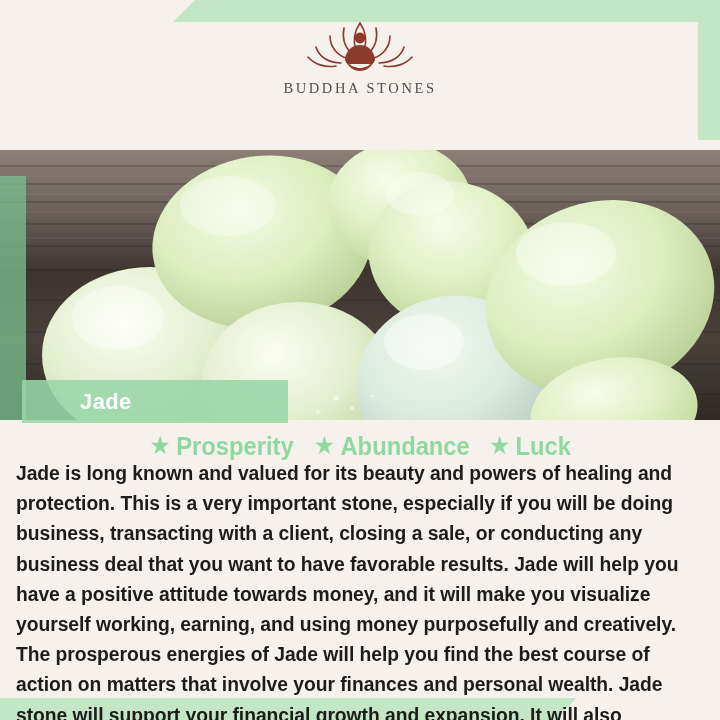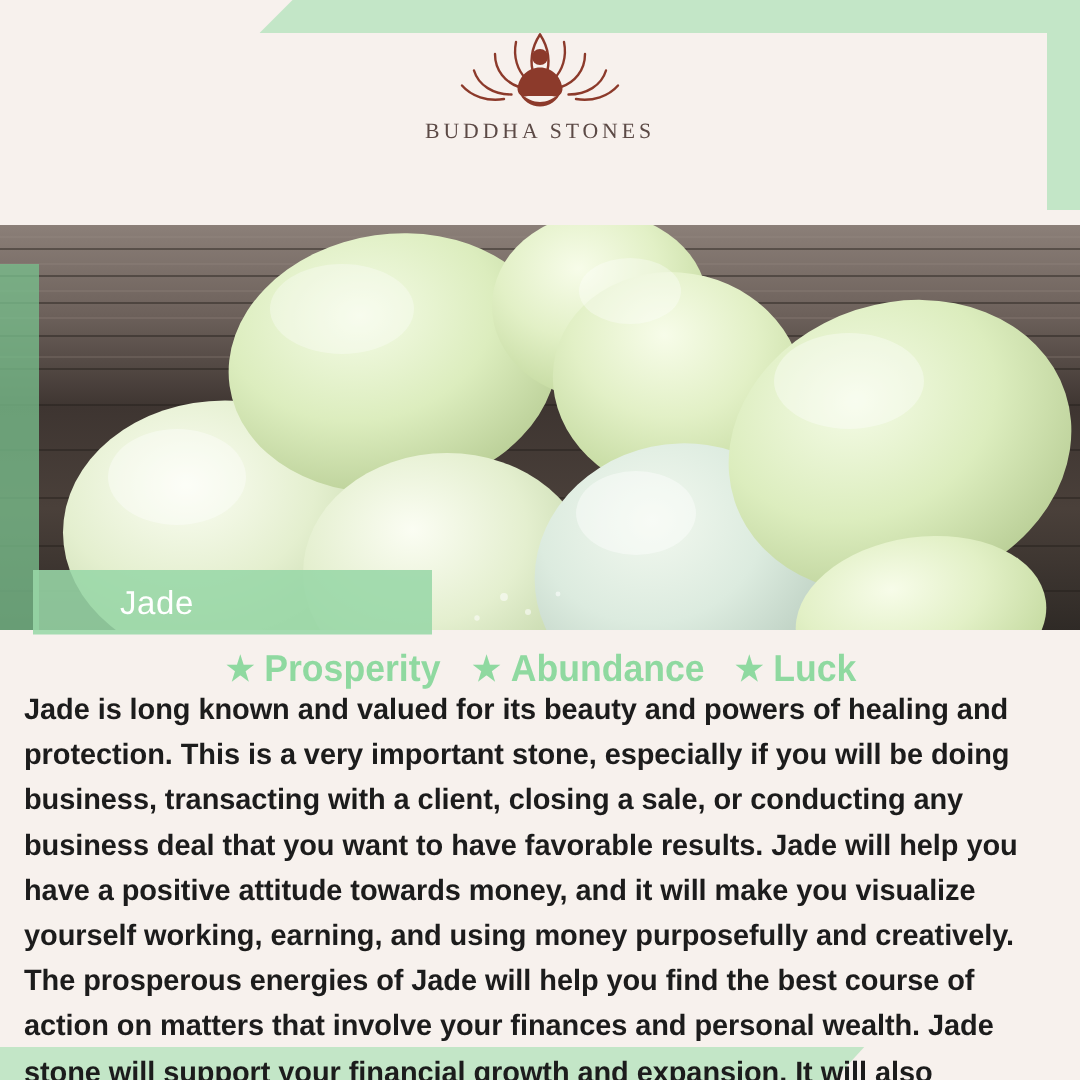--- a/index.html
+++ b/index.html
@@ -77,21 +77,21 @@
 
   
   .jade-band{
     position:absolute;top:380px;left:22px;width:266px;height:43px;
     background:rgba(152,215,167,.88);
     display:flex;align-items:center;
   }
   .jade-text{
     margin-left:58px;
     font-family:"Liberation Sans",sans-serif;
-    font-weight:400;font-size:22px;color:#ffffff;
+    font-weight:700;font-size:22px;color:#ffffff;
     letter-spacing:.4px;
   }
 
   
   .keywords{
     position:absolute;top:429px;left:0;width:720px;height:34px;
     display:flex;align-items:center;justify-content:center;gap:0;
   }
   .kw{
     display:flex;align-items:center;

